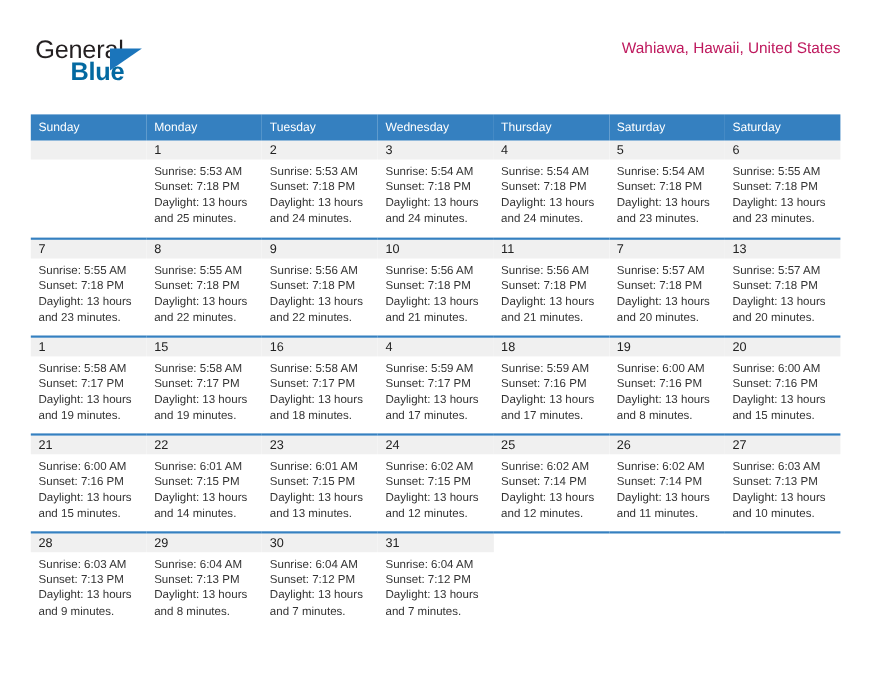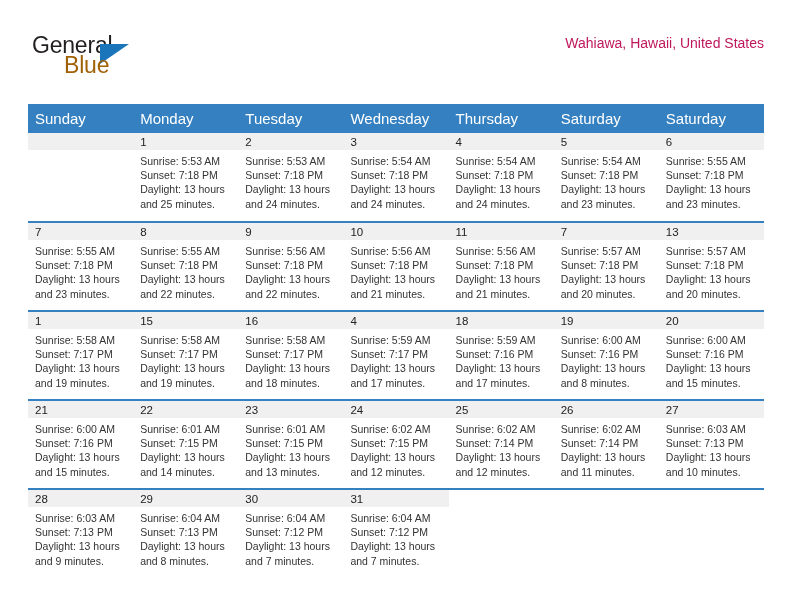--- a/index.html
+++ b/index.html
@@ -44,23 +44,24 @@
     font-size: 23px;
     color: #231f20;
     letter-spacing: -0.2px;
     font-family: "Liberation Sans", sans-serif;
   }
   .brand-blue {
     position: absolute;
     left: 32px;
     top: 20px;
     font-size: 23px;
-    color: #a16207;
+    color: #0369a1;
     letter-spacing: -0.2px;
     font-family: "Liberation Sans", sans-serif;
+    font-weight: bold;
   }
   .brand-tri {
     position: absolute;
     left: 68px;
     top: 12px;
     width: 0;
     height: 0;
     border-left: 29px solid #1b75bb;
     border-bottom: 20px solid transparent;
   }
@@ -90,21 +91,21 @@
     position: absolute;
     left: 28px;
     top: 104px;
     width: 736px;
     border-collapse: collapse;
     table-layout: fixed;
   }
   .dow-row th {
     background: #3580c0;
     color: #ffffff;
-    font-size: 15px;
+    font-size: 11px;
     font-weight: normal;
     text-align: left;
     padding: 6px 0 6px 7px;
     height: 20px;
     box-sizing: border-box;
   }
 
   .week-row {
     border-top: 2px solid #3580c0;
   }

